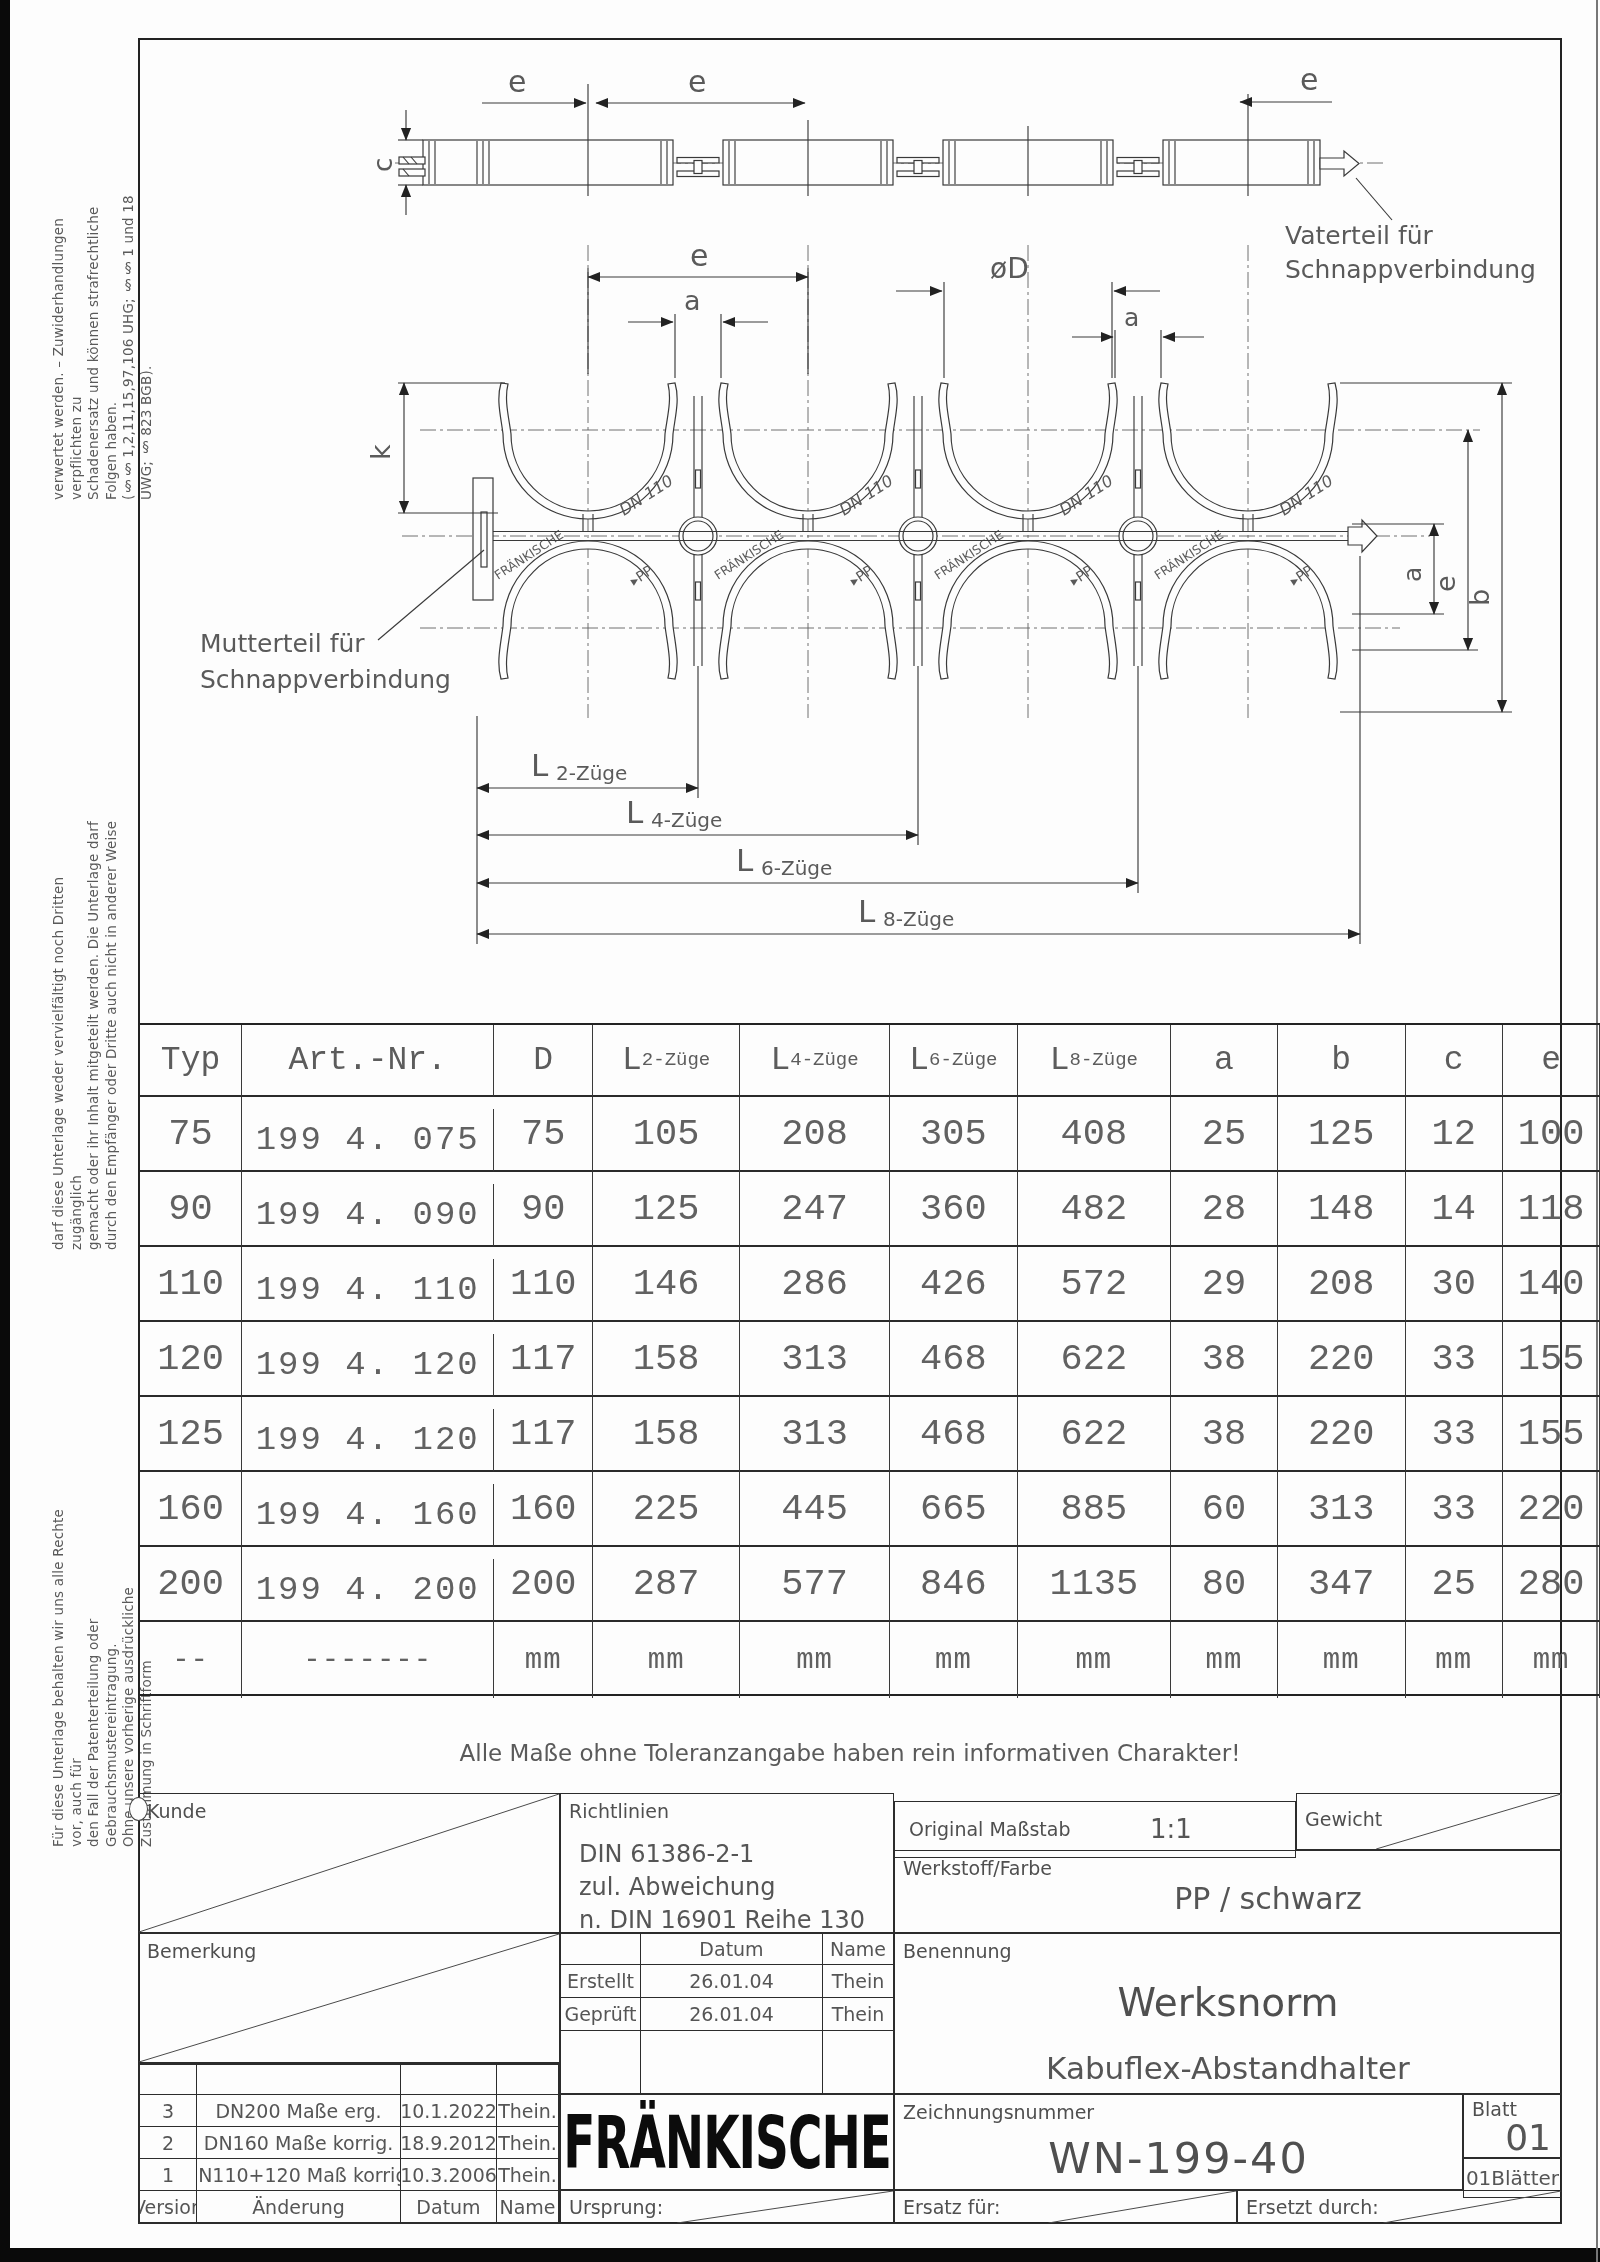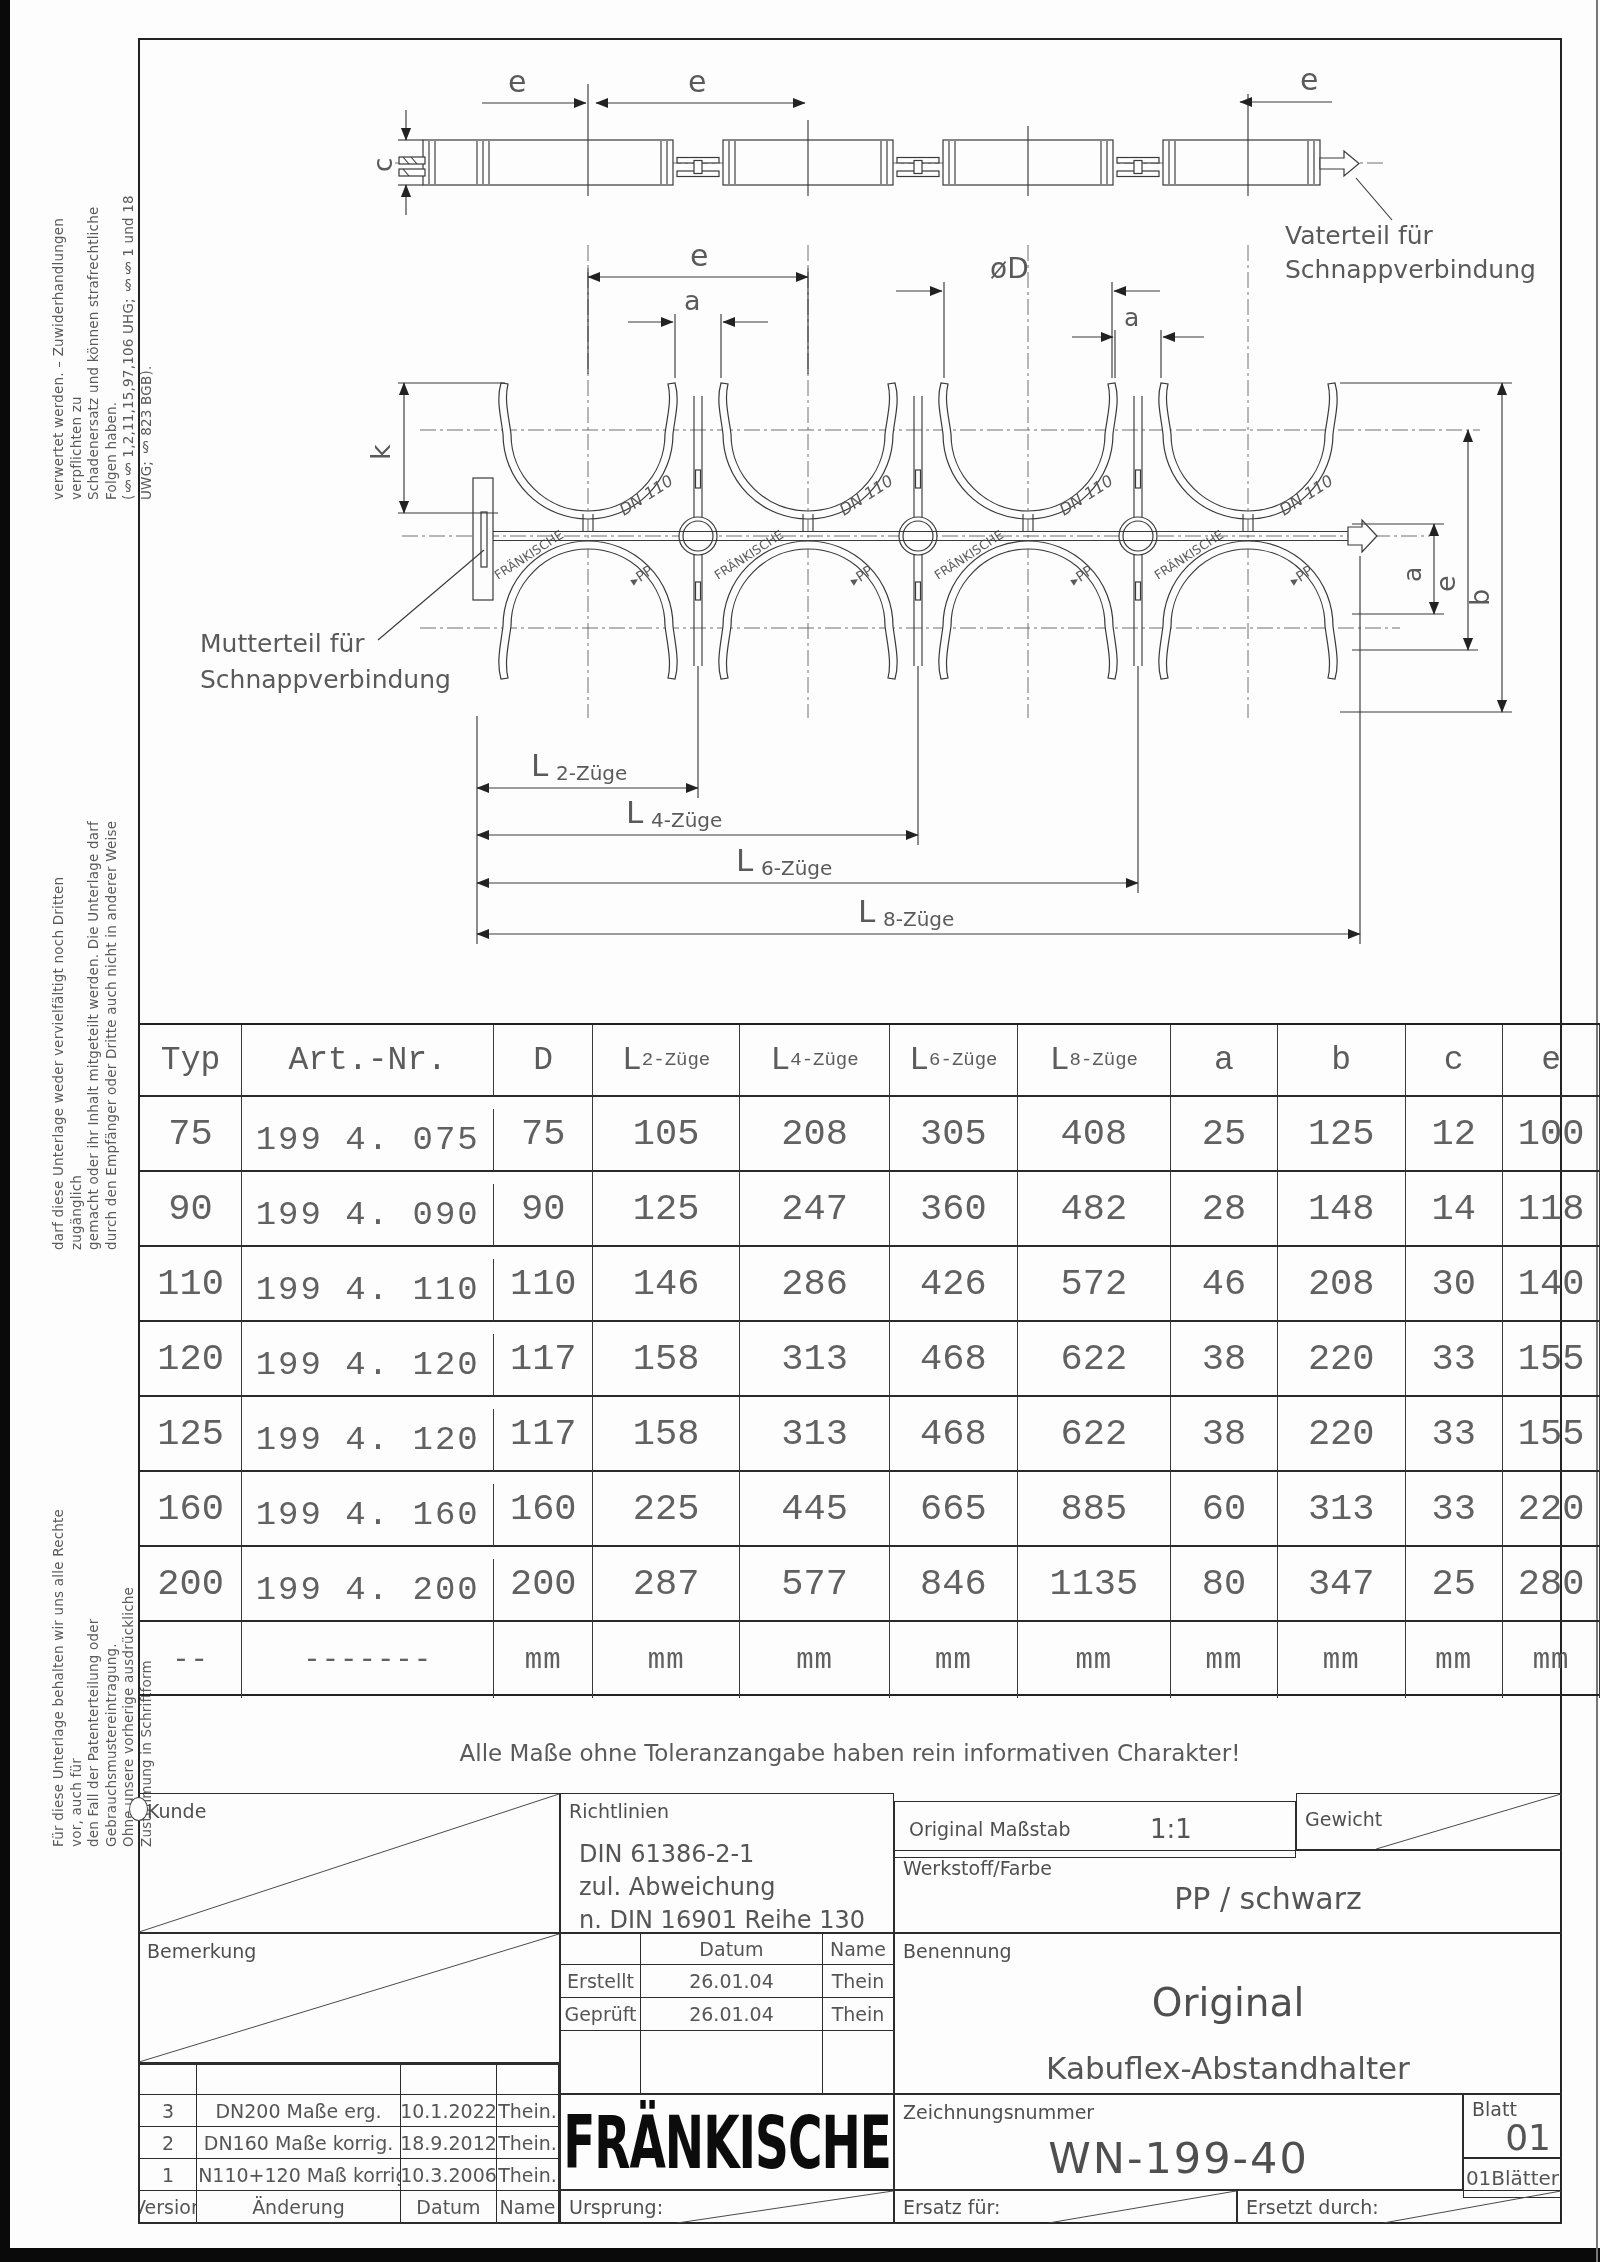--- a/index.html
+++ b/index.html
@@ -340,21 +340,21 @@
       <div class="c">14</div>
       <div class="c">118</div>
       <div class="c lastcol">60</div>
       <div class="c">110</div>
       <div class="c art">199 4. 110</div>
       <div class="c">110</div>
       <div class="c">146</div>
       <div class="c">286</div>
       <div class="c">426</div>
       <div class="c">572</div>
-      <div class="c">46</div>
+      <div class="c">29</div>
       <div class="c">208</div>
       <div class="c">30</div>
       <div class="c">140</div>
       <div class="c lastcol">88</div>
       <div class="c">120</div>
       <div class="c art">199 4. 120</div>
       <div class="c">117</div>
       <div class="c">158</div>
       <div class="c">313</div>
       <div class="c">468</div>
@@ -496,21 +496,21 @@
       <span class="logo">FRÄNKISCHE</span>
     </div>
     <div class="cell" style="left:560px;top:2190px;width:334px;height:34px;">
       <svg class="diag" viewBox="0 0 100 100" preserveAspectRatio="none">
           <line x1="35" y1="100" x2="100" y2="0"></line>
         </svg>
       <span class="lbl" style="top:5px;">Ursprung:</span>
     </div>
     <div class="cell" style="left:894px;top:1933px;width:668px;height:161px;">
       <span class="lbl">Benennung</span>
-      <div style="position:absolute;left:0;top:46px;width:100%;text-align:center;font-size:39px;color:#4f4f4f;">Original</div>
+      <div style="position:absolute;left:0;top:46px;width:100%;text-align:center;font-size:39px;color:#4f4f4f;">Werksnorm</div>
       <div style="position:absolute;left:0;top:116px;width:100%;text-align:center;font-size:31px;color:#555;">Kabuflex-Abstandhalter</div>
     </div>
     <div class="cell" style="left:894px;top:2094px;width:569px;height:96px;">
       <span class="lbl">Zeichnungsnummer</span>
       <div style="position:absolute;left:0;top:38px;width:100%;text-align:center;font-size:43px;color:#4f4f4f;letter-spacing:2px;">WN-199-40</div>
     </div>
     <div class="cell" style="left:1463px;top:2094px;width:99px;height:64px;">
       <span class="lbl" style="top:3px;">Blatt</span>
       <div style="position:absolute;right:10px;top:22px;font-size:36px;color:#555;">01</div>
     </div>

